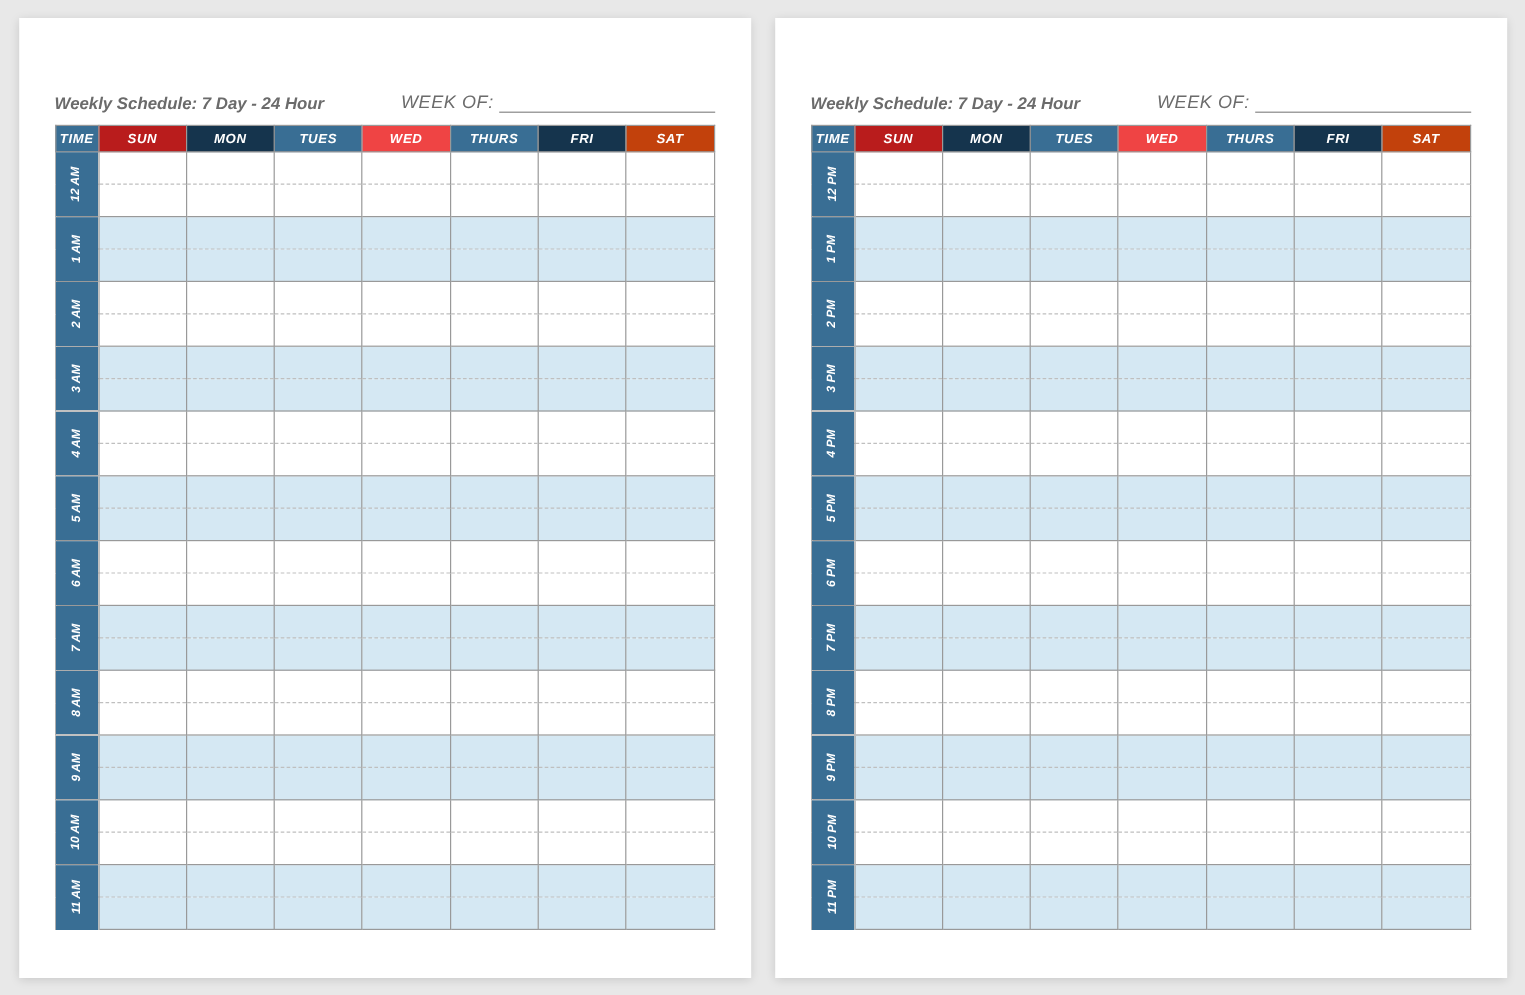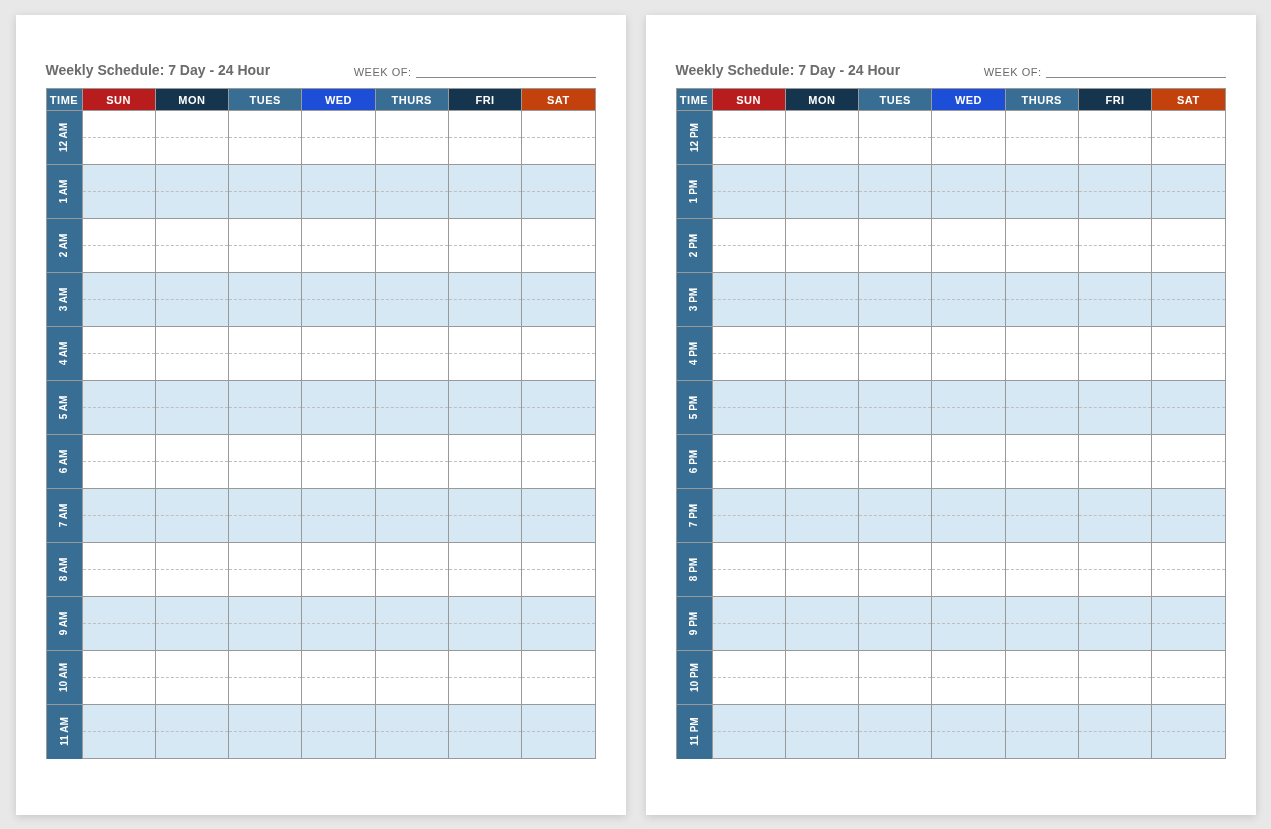--- a/index.html
+++ b/index.html
@@ -10,37 +10,38 @@
     font-family: Arial, Helvetica, sans-serif;
     display: flex;
     gap: 20px;
     justify-content: center;
   }
   .page {
     background: #ffffff;
     width: 610px;
     height: 800px;
     box-shadow: 0 2px 8px rgba(0,0,0,0.15);
-    padding: 31px 30px 25px 30px;
+    padding: 42px 30px 25px 30px;
     position: relative;
+    font-style: italic;
   }
   .page-head {
     display: flex;
     align-items: flex-end;
     margin-bottom: 10px;
     gap: 30px;
   }
   .title {
     color: #6b6b6b;
     font-size: 14px;
     font-weight: bold;
   }
   .week-of {
     color: #6b6b6b;
-    font-size: 11px;
+    font-size: 15px;
     letter-spacing: 0.5px;
     flex: 0 0 auto;
     margin-left: auto;
     margin-top: 20px;
   }
   .week-line {
     display:inline-block;
     border-bottom: 1px solid #888;
     width: 180px;
     vertical-align: bottom;
@@ -62,21 +63,21 @@
     font-weight: bold;
     text-align: center;
     height: 22px;
     letter-spacing: 0.5px;
   }
   .col-time { width: 36px; }
   .hdr-time { background:#396e94; }
   .hdr-sun  { background:#b91c1c; }
   .hdr-mon  { background:#15344d;margin-top:23px; }
   .hdr-tues { background:#396e94;margin-top:35px; }
-  .hdr-wed  { background:#1d4ed8; }
+  .hdr-wed  { background:#ef4444; }
   .hdr-thurs{ background:#396e94; }
   .hdr-fri  { background:#15344d; }
   .hdr-sat  { background:#c2410c; }
 
   tbody td { height: 27px; }
   .time-cell {
     background:#396e94;
     color:#fff;
     font-size:10px;
     font-weight:bold;

